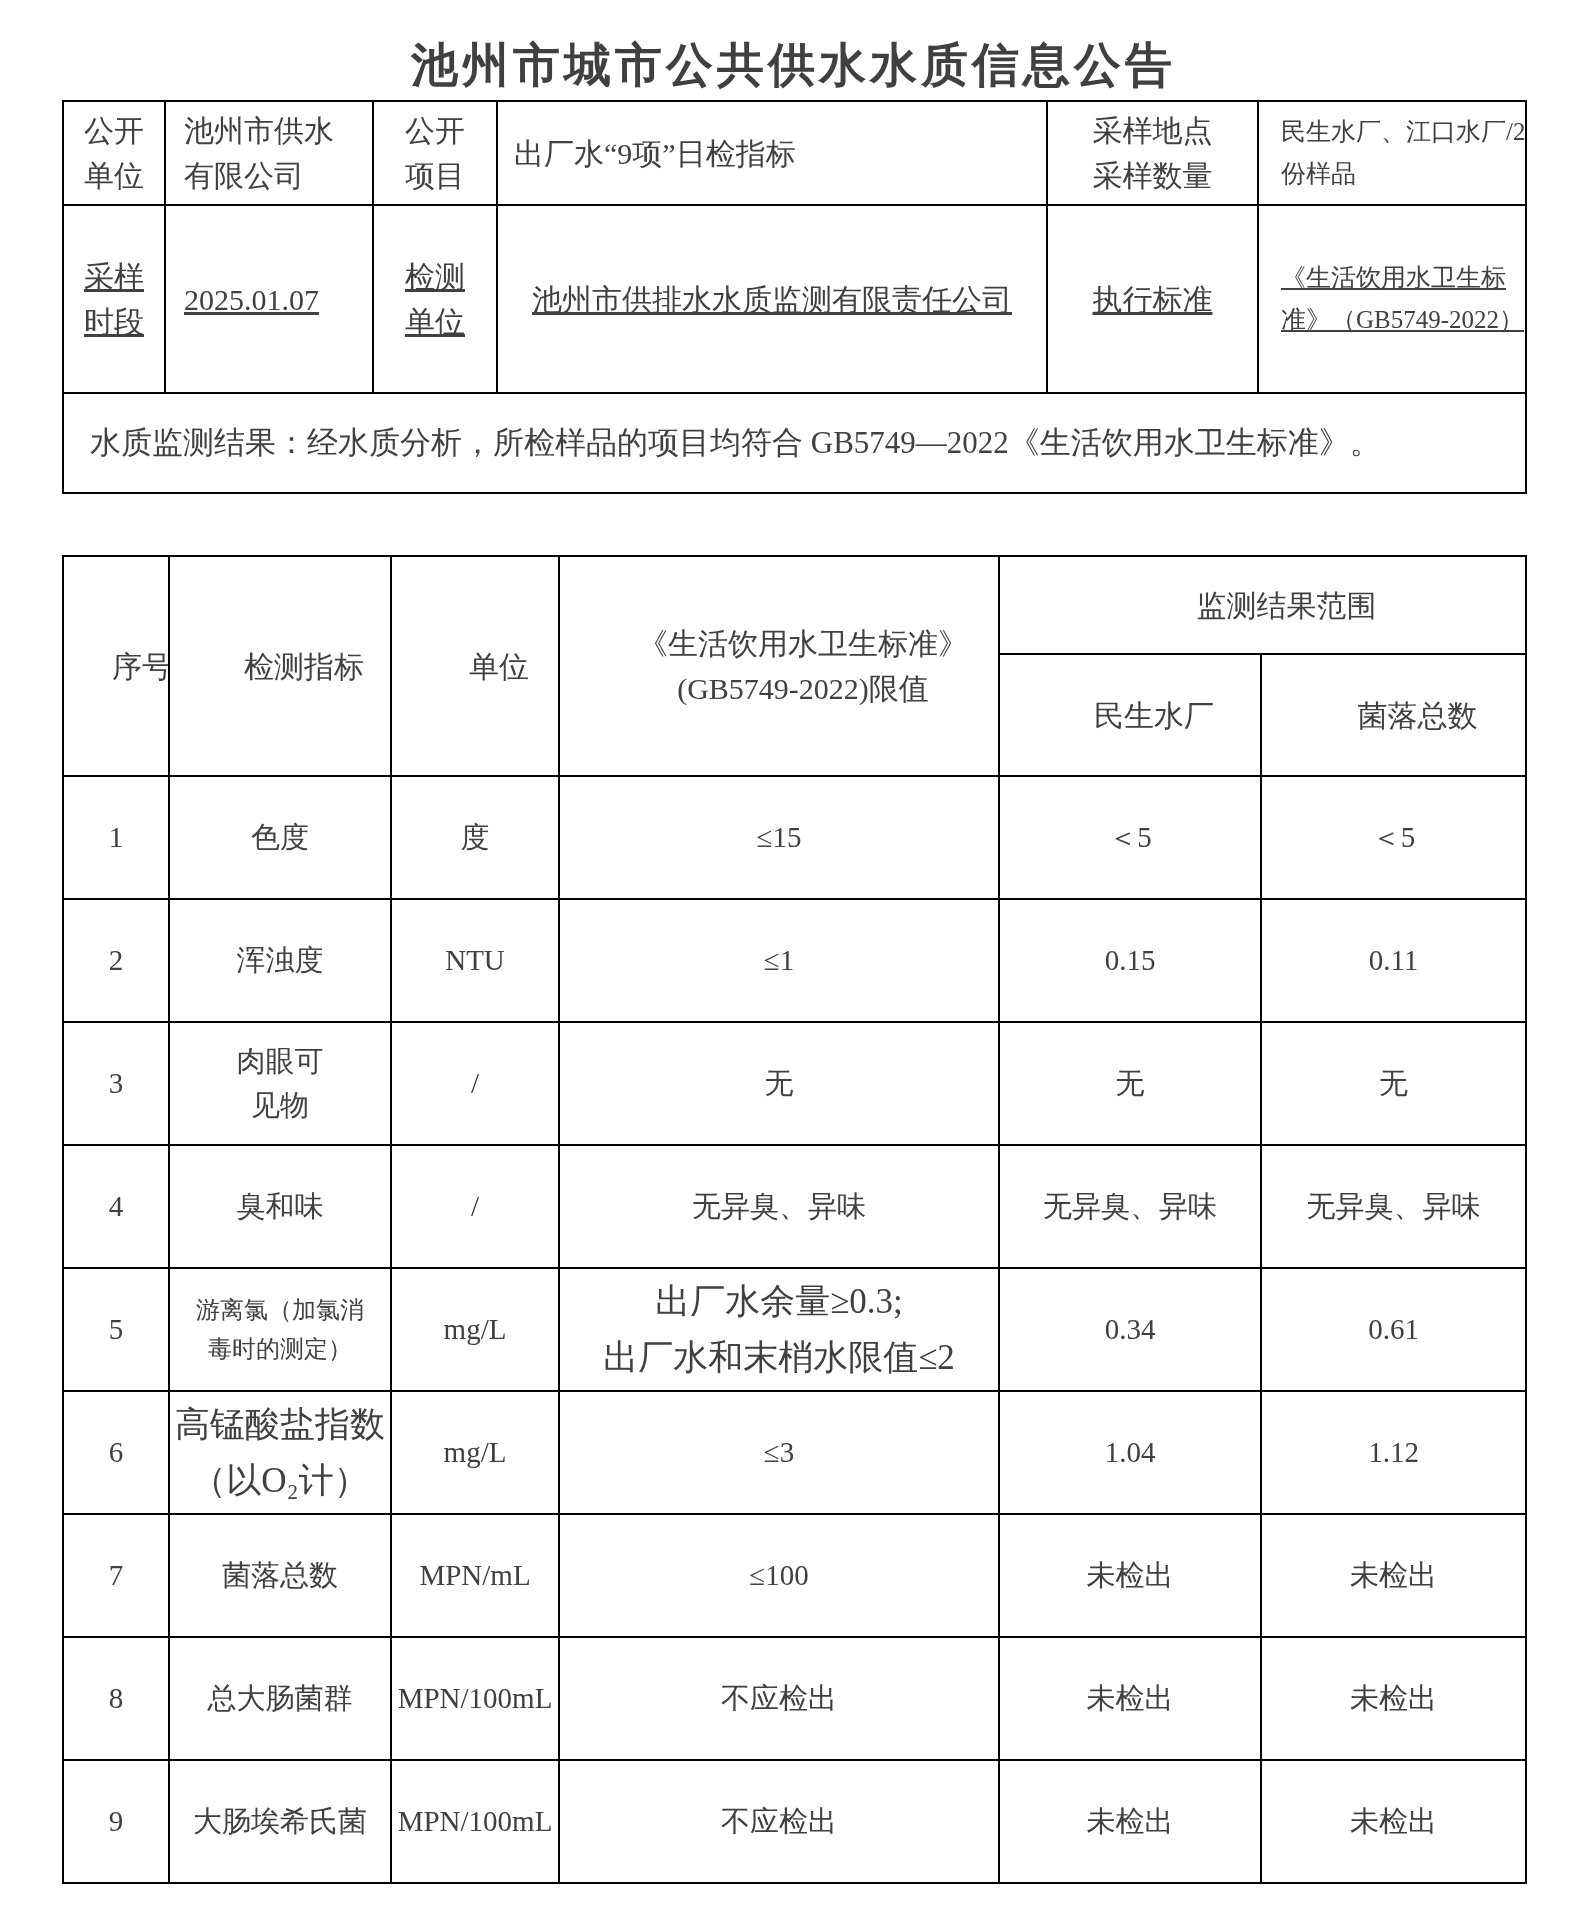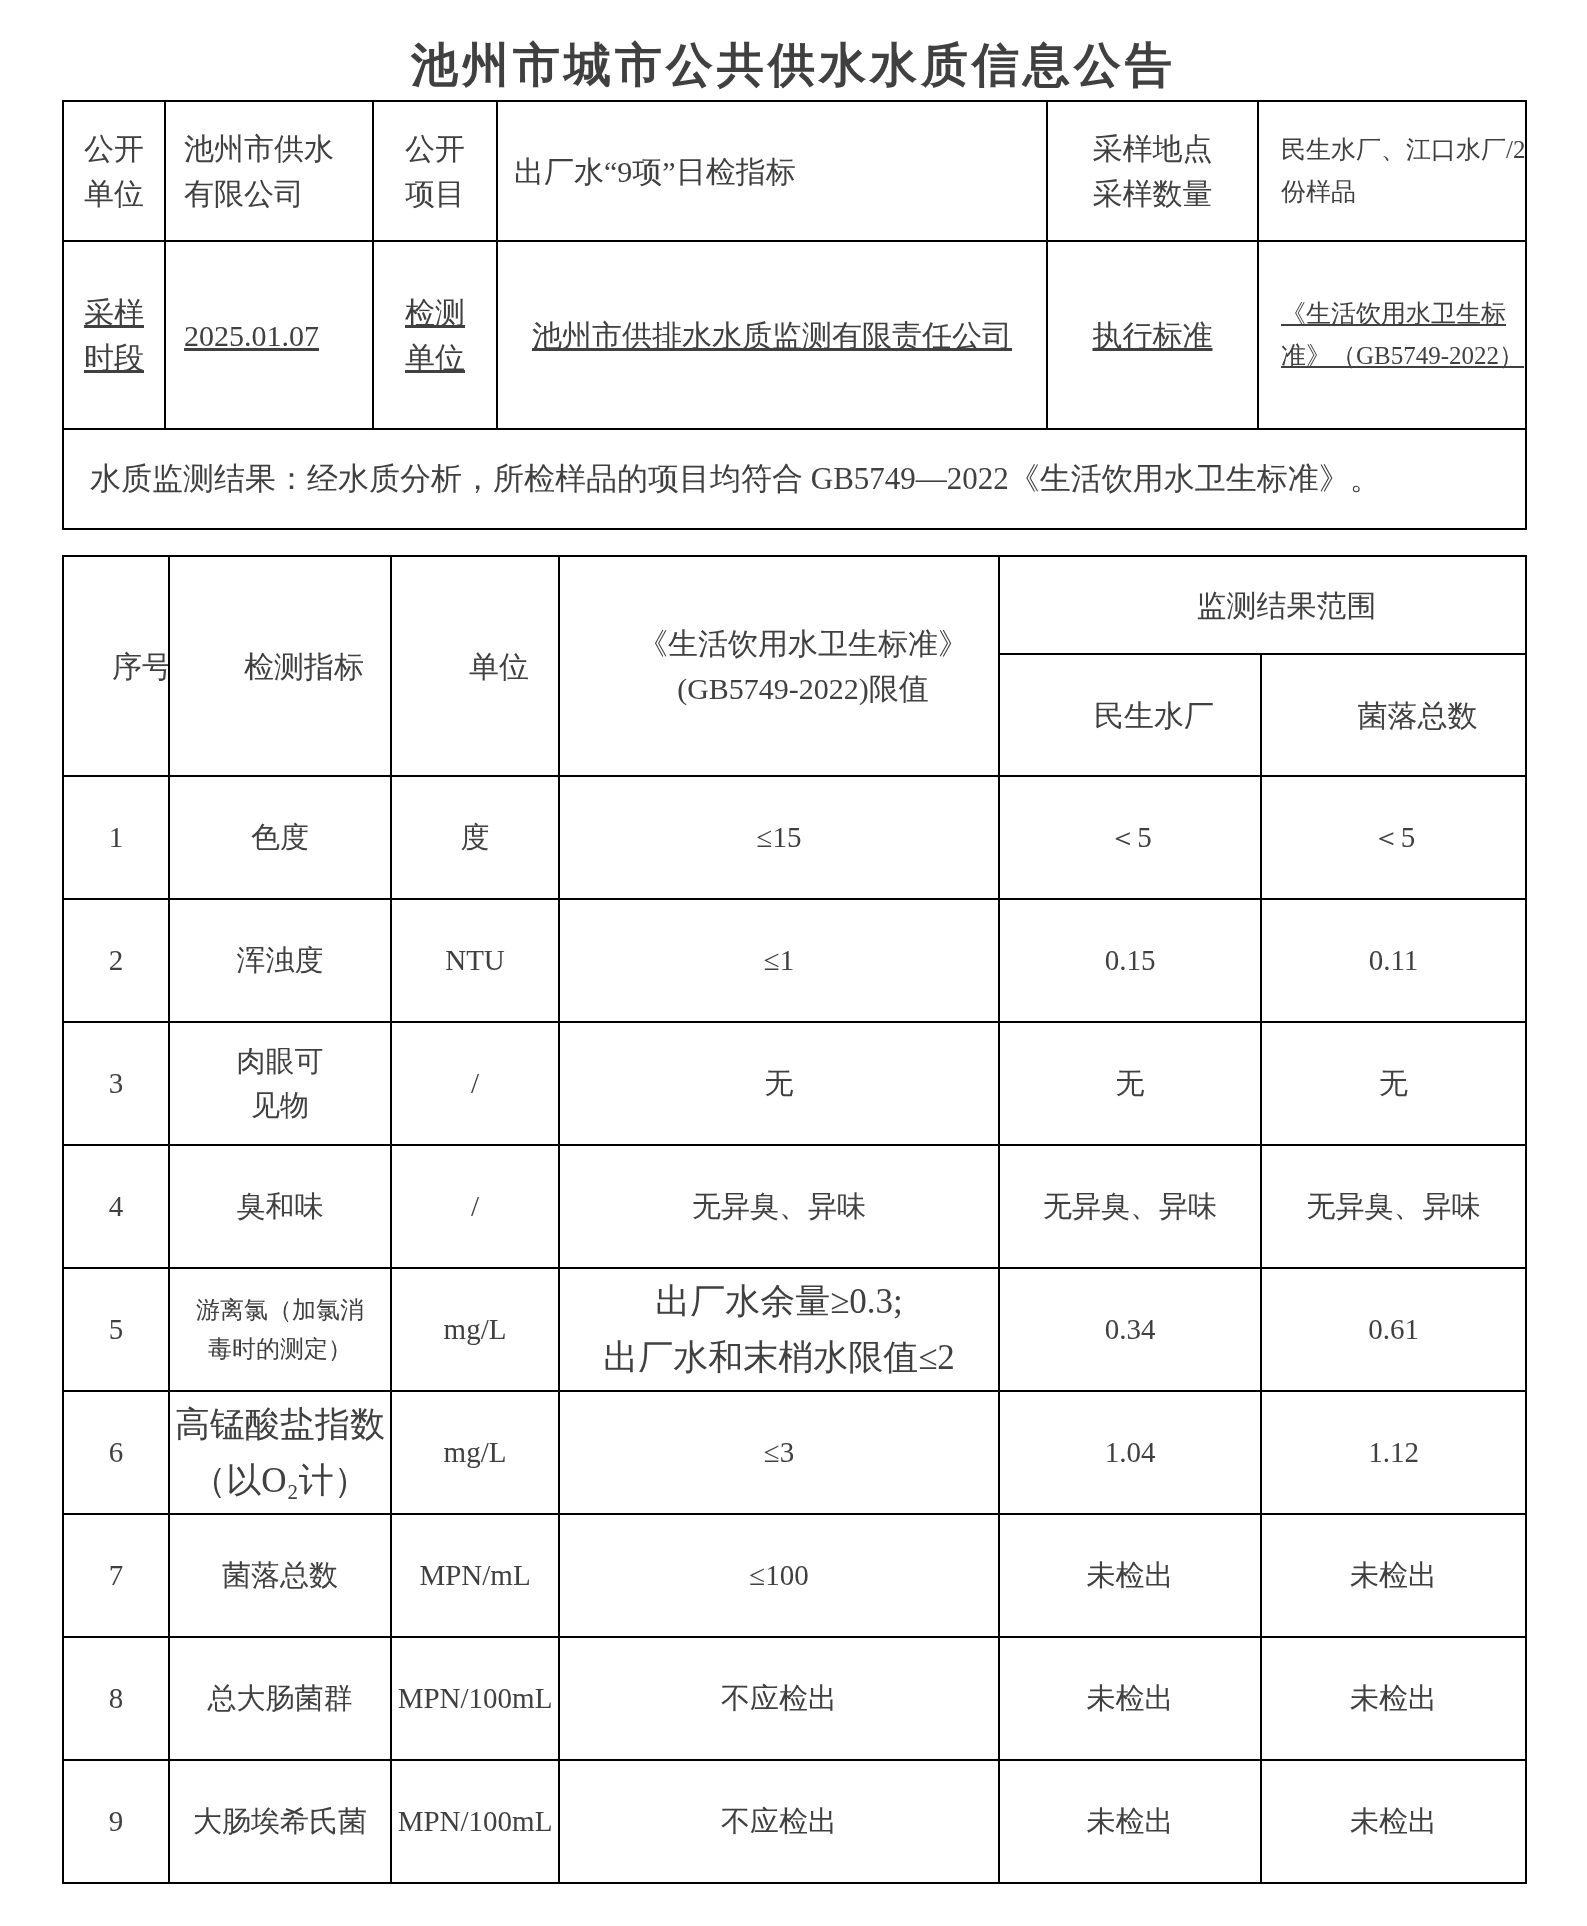--- a/index.html
+++ b/index.html
@@ -24,21 +24,21 @@
     vertical-align:middle;
     text-align:center;
     font-size:29px;
     line-height:1.5;
     white-space:pre;
     overflow:hidden;
   }
   
   .info-table{position:absolute;top:100px;left:62px;width:1463px;}
   .info-table td{font-size:30px;}
-  .info-table .r1{height:140px;border-radius:19px;}
+  .info-table .r1{height:104px;border-radius:19px;}
   .info-table .r2{height:188px;text-decoration:underline;}
   .info-table .r3{height:100px;font-family:Liberation Serif, serif;}
   td.left{text-align:left;}
   td.pl14{padding-left:18px;}
   td.pl16{padding-left:16px;}
   td.pl26{padding-left:26px;}
   td.pl10{padding-left:22px;}
   td.val-small{font-size:25px;line-height:1.7;}
   td.statement-cell{font-size:31px;}
   

